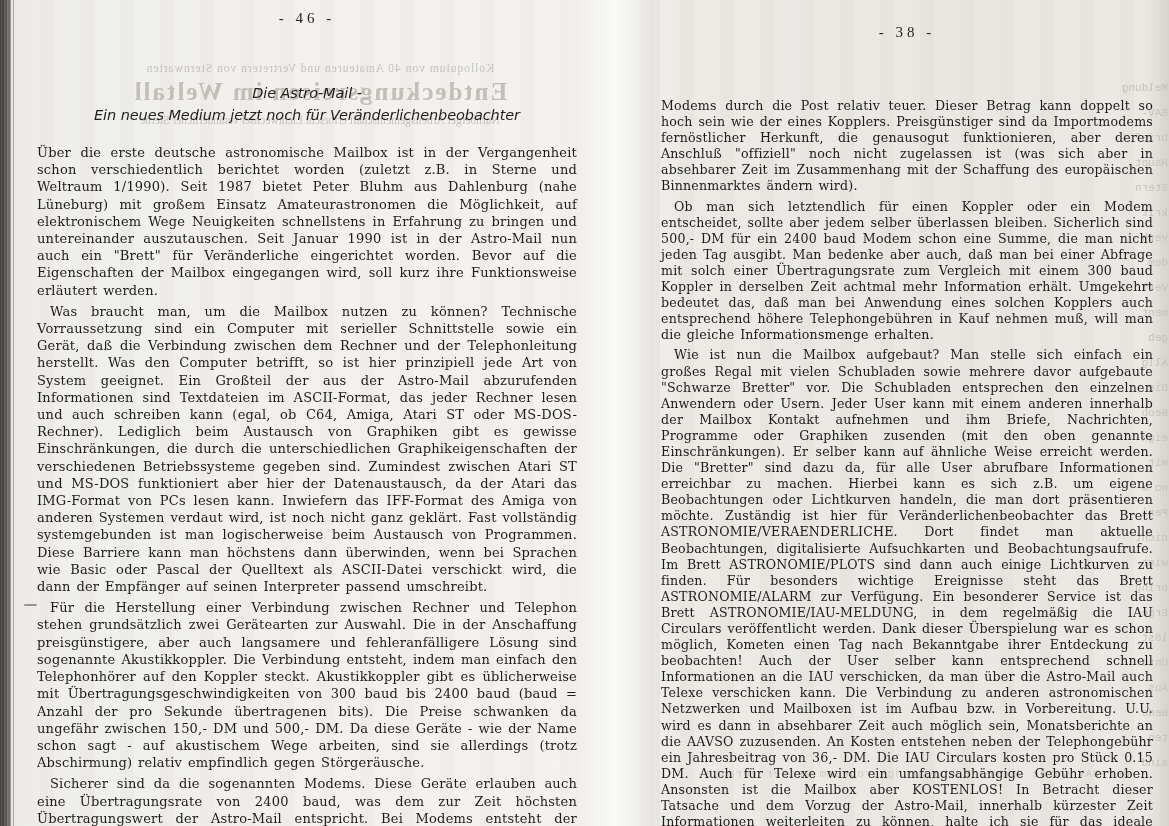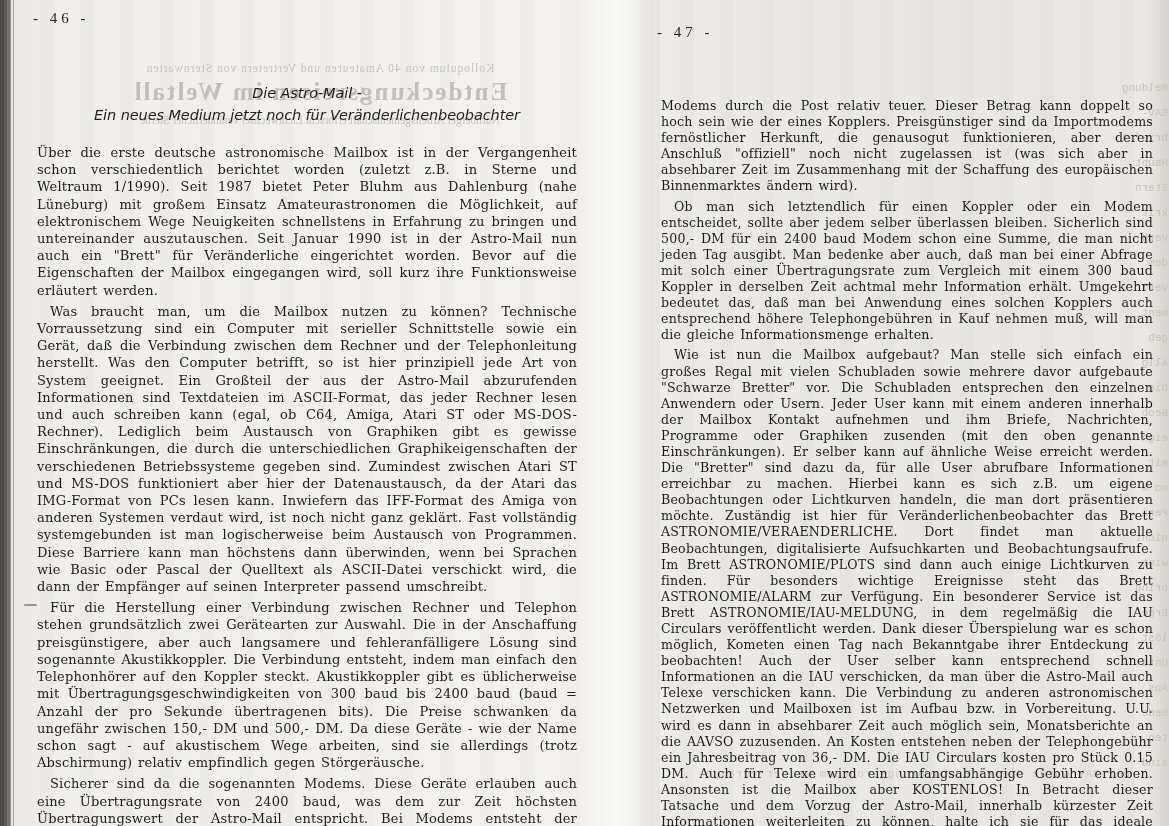--- a/index.html
+++ b/index.html
@@ -23,21 +23,21 @@
   .edge-line { position:absolute; left:13px; top:0; width:1px; height:826px; background:rgba(70,66,60,.35); }
   .spine {
     position:absolute; left:575px; top:0; width:85px; height:826px;
     background:linear-gradient(90deg, rgba(120,115,105,0.05), rgba(255,255,255,0.5) 45%, rgba(120,115,105,0.08));
   }
   .right-shade { position:absolute; right:0; top:0; width:26px; height:826px;
     background:linear-gradient(270deg, rgba(100,95,88,0.12), rgba(100,95,88,0)); }
 
   .page-header {
     position:absolute; font-family:"Liberation Serif", serif; font-size:15px;
-    letter-spacing:4px; color:#26241f; text-align:left; z-index:3;
+    letter-spacing:4px; color:#26241f; text-align:center; z-index:3;
   }
   .hdr-46 { left:33px; width:548px; top:10px; }
   .hdr-47 { left:657px; width:500px; top:24px; }
 
   .title-block {
     position:absolute; left:33px; width:548px; top:82px; text-align:center; z-index:3;
     font-family:"DejaVu Sans", sans-serif; font-style:italic; font-weight:normal;
     font-size:14.5px; line-height:22px; color:#211f1c; letter-spacing:-0.1px;
   }
 
@@ -121,21 +121,21 @@
     <div>Ein neues Medium jetzt noch für Veränderlichenbeobachter</div>
   </div>
 
   <div class="col col-left">
     <p>Über die erste deutsche astronomische Mailbox ist in der Vergangenheit schon verschiedentlich berichtet worden (zuletzt z.B. in Sterne und Weltraum 1/1990). Seit 1987 bietet Peter Bluhm aus Dahlenburg (nahe Lüneburg) mit großem Einsatz Amateurastronomen die Möglichkeit, auf elektronischem Wege Neuigkeiten schnellstens in Erfahrung zu bringen und untereinander auszutauschen. Seit Januar 1990 ist in der Astro-Mail nun auch ein "Brett" für Veränderliche eingerichtet worden. Bevor auf die Eigenschaften der Mailbox eingegangen wird, soll kurz ihre Funktionsweise erläutert werden.</p>
     <p class="ind">Was braucht man, um die Mailbox nutzen zu können? Technische Vorraussetzung sind ein Computer mit serieller Schnittstelle sowie ein Gerät, daß die Verbindung zwischen dem Rechner und der Telephonleitung herstellt. Was den Computer betrifft, so ist hier prinzipiell jede Art von System geeignet. Ein Großteil der aus der Astro-Mail abzurufenden Informationen sind Textdateien im ASCII-Format, das jeder Rechner lesen und auch schreiben kann (egal, ob C64, Amiga, Atari ST oder MS-DOS-Rechner). Lediglich beim Austausch von Graphiken gibt es gewisse Einschränkungen, die durch die unterschiedlichen Graphikeigenschaften der verschiedenen Betriebssysteme gegeben sind. Zumindest zwischen Atari ST und MS-DOS funktioniert aber hier der Datenaustausch, da der Atari das IMG-Format von PCs lesen kann. Inwiefern das IFF-Format des Amiga von anderen Systemen verdaut wird, ist noch nicht ganz geklärt. Fast vollständig systemgebunden ist man logischerweise beim Austausch von Programmen. Diese Barriere kann man höchstens dann überwinden, wenn bei Sprachen wie Basic oder Pascal der Quelltext als ASCII-Datei verschickt wird, die dann der Empfänger auf seinen Interpreter passend umschreibt.</p>
     <p class="ind">Für die Herstellung einer Verbindung zwischen Rechner und Telephon stehen grundsätzlich zwei Gerätearten zur Auswahl. Die in der Anschaffung preisgünstigere, aber auch langsamere und fehleranfälligere Lösung sind sogenannte Akustikkoppler. Die Verbindung entsteht, indem man einfach den Telephonhörer auf den Koppler steckt. Akustikkoppler gibt es üblicherweise mit Übertragungsgeschwindigkeiten von 300 baud bis 2400 baud (baud = Anzahl der pro Sekunde übertragenen bits). Die Preise schwanken da ungefähr zwischen 150,- DM und 500,- DM. Da diese Geräte - wie der Name schon sagt - auf akustischem Wege arbeiten, sind sie allerdings (trotz Abschirmung) relativ empfindlich gegen Störgeräusche.</p>
     <p class="ind">Sicherer sind da die sogenannten Modems. Diese Geräte erlauben auch eine Übertragungsrate von 2400 baud, was dem zur Zeit höchsten Übertragungswert der Astro-Mail entspricht. Bei Modems entsteht der Verbindungsaufbau, indem man das Gerät direkt an die Telephonleitung anschließt. Nachteil dieser Geräte ist allerdings, daß man sie (noch) nicht selber anschließen darf, obwohl das technisch absolut unproblematisch ist. Zur Zeit ist hierfür nur die Deutsche Bundespost zuständig. Daher ist auch der Anschluß und Verkauf eines solchen</p>
   </div>
 
-  <div class="page-header hdr-47">- 47 -</div>
+  <div class="page-header hdr-47">- 38 -</div>
 
   <div class="col col-right">
     <p>Modems durch die Post relativ teuer. Dieser Betrag kann doppelt so hoch sein wie der eines Kopplers. Preisgünstiger sind da Importmodems fernöstlicher Herkunft, die genausogut funktionieren, aber deren Anschluß "offiziell" noch nicht zugelassen ist (was sich aber in absehbarer Zeit im Zusammenhang mit der Schaffung des europäischen Binnenmarktes ändern wird).</p>
     <p class="ind">Ob man sich letztendlich für einen Koppler oder ein Modem entscheidet, sollte aber jedem selber überlassen bleiben. Sicherlich sind 500,- DM für ein 2400 baud Modem schon eine Summe, die man nicht jeden Tag ausgibt. Man bedenke aber auch, daß man bei einer Abfrage mit solch einer Übertragungsrate zum Vergleich mit einem 300 baud Koppler in derselben Zeit achtmal mehr Information erhält. Umgekehrt bedeutet das, daß man bei Anwendung eines solchen Kopplers auch entsprechend höhere Telephongebühren in Kauf nehmen muß, will man die gleiche Informationsmenge erhalten.</p>
     <p class="ind">Wie ist nun die Mailbox aufgebaut? Man stelle sich einfach ein großes Regal mit vielen Schubladen sowie mehrere davor aufgebaute "Schwarze Bretter" vor. Die Schubladen entsprechen den einzelnen Anwendern oder Usern. Jeder User kann mit einem anderen innerhalb der Mailbox Kontakt aufnehmen und ihm Briefe, Nachrichten, Programme oder Graphiken zusenden (mit den oben genannte Einschränkungen). Er selber kann auf ähnliche Weise erreicht werden. Die "Bretter" sind dazu da, für alle User abrufbare Informationen erreichbar zu machen. Hierbei kann es sich z.B. um eigene Beobachtungen oder Lichtkurven handeln, die man dort präsentieren möchte. Zuständig ist hier für Veränderlichenbeobachter das Brett ASTRONOMIE/VERAENDERLICHE. Dort findet man aktuelle Beobachtungen, digitalisierte Aufsuchkarten und Beobachtungsaufrufe. Im Brett ASTRONOMIE/PLOTS sind dann auch einige Lichtkurven zu finden. Für besonders wichtige Ereignisse steht das Brett ASTRONOMIE/ALARM zur Verfügung. Ein besonderer Service ist das Brett ASTRONOMIE/IAU-MELDUNG, in dem regelmäßig die IAU Circulars veröffentlicht werden. Dank dieser Überspielung war es schon möglich, Kometen einen Tag nach Bekanntgabe ihrer Entdeckung zu beobachten! Auch der User selber kann entsprechend schnell Informationen an die IAU verschicken, da man über die Astro-Mail auch Telexe verschicken kann. Die Verbindung zu anderen astronomischen Netzwerken und Mailboxen ist im Aufbau bzw. in Vorbereitung. U.U. wird es dann in absehbarer Zeit auch möglich sein, Monatsberichte an die AAVSO zuzusenden. An Kosten entstehen neben der Telephongebühr ein Jahresbeitrag von 36,- DM. Die IAU Circulars kosten pro Stück 0.15 DM. Auch für Telexe wird ein umfangsabhängige Gebühr erhoben. Ansonsten ist die Mailbox aber KOSTENLOS! In Betracht dieser Tatsache und dem Vorzug der Astro-Mail, innerhalb kürzester Zeit Informationen weiterleiten zu können, halte ich sie für das ideale Medium für Veränderlichenbeobachter. Es wäre schön, dort auch bald ein paar BAV-Mitglieder treffen zu können. Weitere Informationen gibt es bei Peter Bluhm, Ginsterweg 7, D-2121 Dahlenburg. Wer auf elektronischem Wege Kontakt aufnehmen will, kann sich auch als Gast in der Astro-Mail melden: Ruf: 05851-7896 /300 bis 2400 Baud (CCITT-Standard) online täglich von 19:00-06:00 Uhr, sowie am Wochenende durchgehend. (Login: GAST)</p>
 
   </div>
 
 </div>
 

